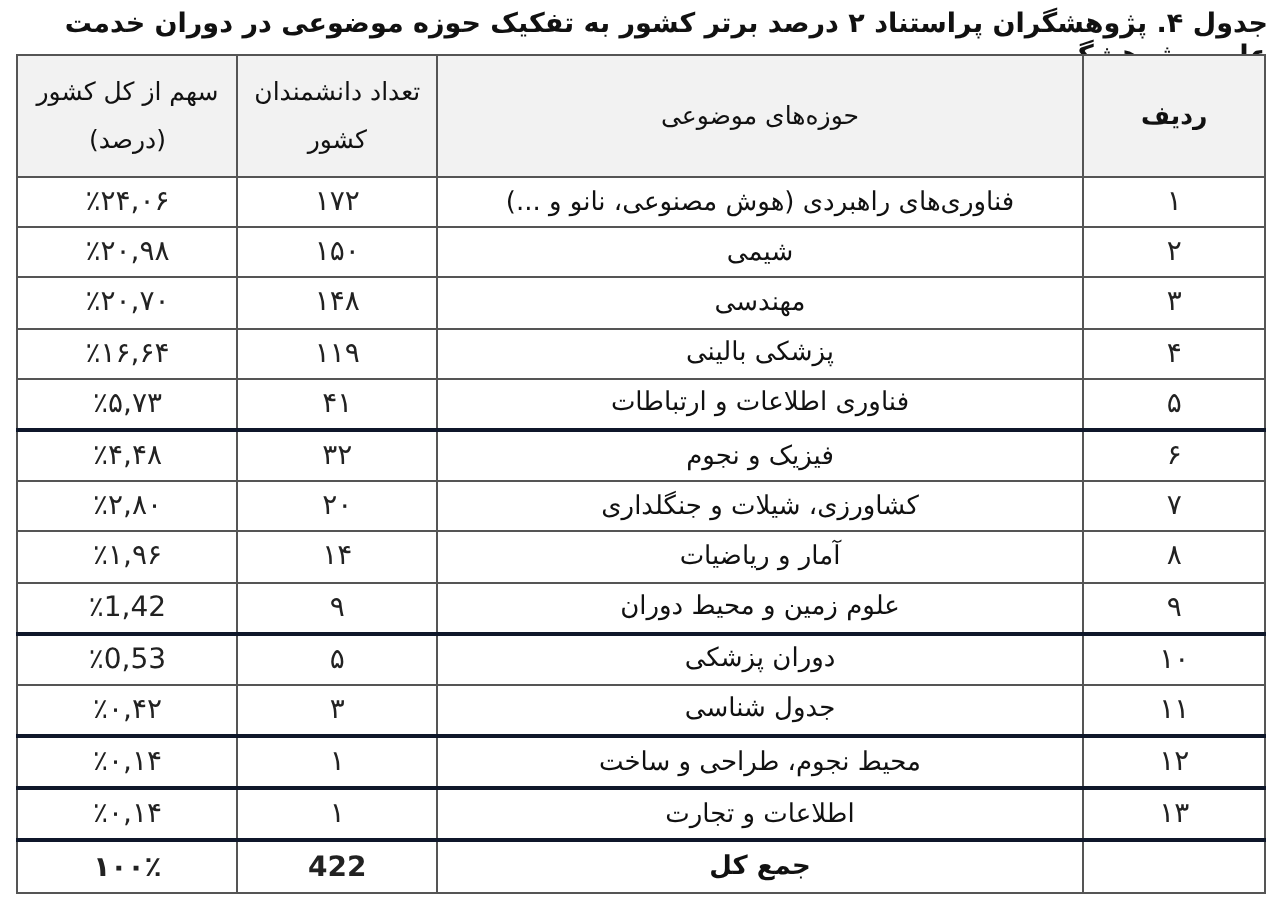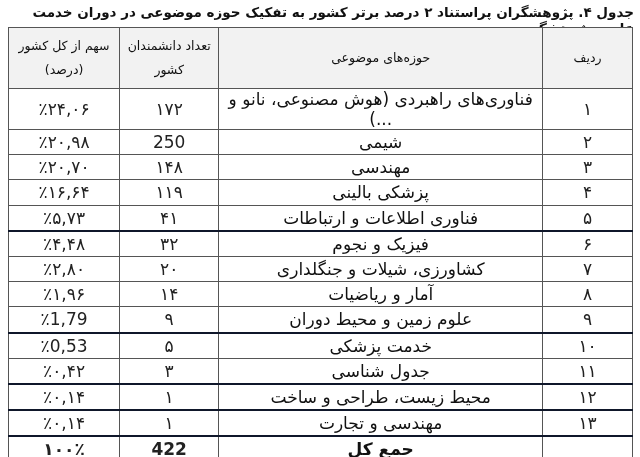--- a/index.html
+++ b/index.html
@@ -13,26 +13,26 @@
     position: absolute; top: 27px; left: 8px;
     width: 625px; border-collapse: collapse; direction: rtl;
     font-size: 12px;
   }
   th, td { border: 1px solid #555; text-align: center; padding: 0; }
   thead th {
     background: #f2f2f2; font-weight: normal; height: 60px;
     font-size: 12.5px; line-height: 24px;
   }
   tbody td { height: 24.2px; }
-  .c-row { width: 97px; }
+  .c-row { width: 97px; font-weight: bold; }
   .c-field { width: 356px; }
   .c-count { width: 104px; }
   .c-share { width: 118px; text-align: center; }
-  td.field { font-size: 17px; }
-  td.num { font-size: 17px; color: #222; }
+  td.field { font-size: 13px; }
+  td.num { font-size: 14px; color: #222; }
   tr.total td { font-weight: bold; }
   tr.thick td { border-top: 2px solid #0f172a; }
 </style>
 </head>
 <body>
 
 <div class="caption">جدول ۴. پژوهشگران پراستناد ۲ درصد برتر کشور به تفکیک حوزه موضوعی در دوران خدمت علمی پژوهشگر</div>
 
 <table>
   <thead>
@@ -52,21 +52,21 @@
   <tbody id="tbody">
       <tr>
         <td class="num">۱</td>
         <td class="field">فناوری‌های راهبردی (هوش مصنوعی، نانو و ...)</td>
         <td class="num">۱۷۲</td>
         <td class="num">٪۲۴,۰۶</td>
       </tr>
       <tr>
         <td class="num">۲</td>
         <td class="field">شیمی</td>
-        <td class="num">250</td>
+        <td class="num">۱۵۰</td>
         <td class="num">٪۲۰,۹۸</td>
       </tr>
       <tr>
         <td class="num">۳</td>
         <td class="field">مهندسی</td>
         <td class="num">۱۴۸</td>
         <td class="num">٪۲۰,۷۰</td>
       </tr>
       <tr>
         <td class="num">۴</td>
@@ -95,43 +95,43 @@
       <tr>
         <td class="num">۸</td>
         <td class="field">آمار و ریاضیات</td>
         <td class="num">۱۴</td>
         <td class="num">٪۱,۹۶</td>
       </tr>
       <tr>
         <td class="num">۹</td>
         <td class="field">علوم زمین و محیط دوران</td>
         <td class="num">۹</td>
-        <td class="num">٪1,79</td>
+        <td class="num">٪1,42</td>
       </tr>
       <tr class="thick">
         <td class="num">۱۰</td>
-        <td class="field">خدمت پزشکی</td>
+        <td class="field">دوران پزشکی</td>
         <td class="num">۵</td>
         <td class="num">٪0,53</td>
       </tr>
       <tr>
         <td class="num">۱۱</td>
         <td class="field">جدول شناسی</td>
         <td class="num">۳</td>
         <td class="num">٪۰,۴۲</td>
       </tr>
       <tr class="thick">
         <td class="num">۱۲</td>
-        <td class="field">محیط زیست، طراحی و ساخت</td>
+        <td class="field">محیط نجوم، طراحی و ساخت</td>
         <td class="num">۱</td>
         <td class="num">٪۰,۱۴</td>
       </tr>
       <tr class="thick">
         <td class="num">۱۳</td>
-        <td class="field">مهندسی و تجارت</td>
+        <td class="field">اطلاعات و تجارت</td>
         <td class="num">۱</td>
         <td class="num">٪۰,۱۴</td>
       </tr>
       <tr class="total thick">
         <td class="num"></td>
         <td class="field">جمع کل</td>
         <td class="num">422</td>
         <td class="num">۱۰۰٪</td>
       </tr>
     </tbody>

